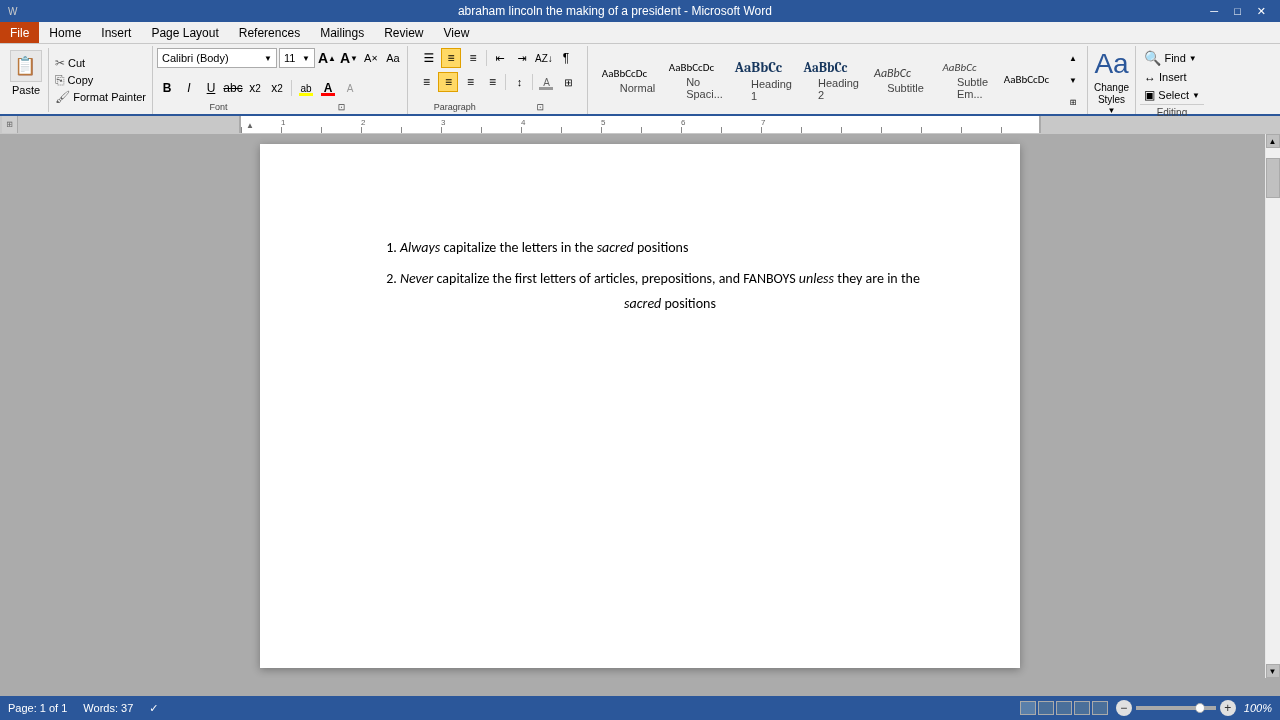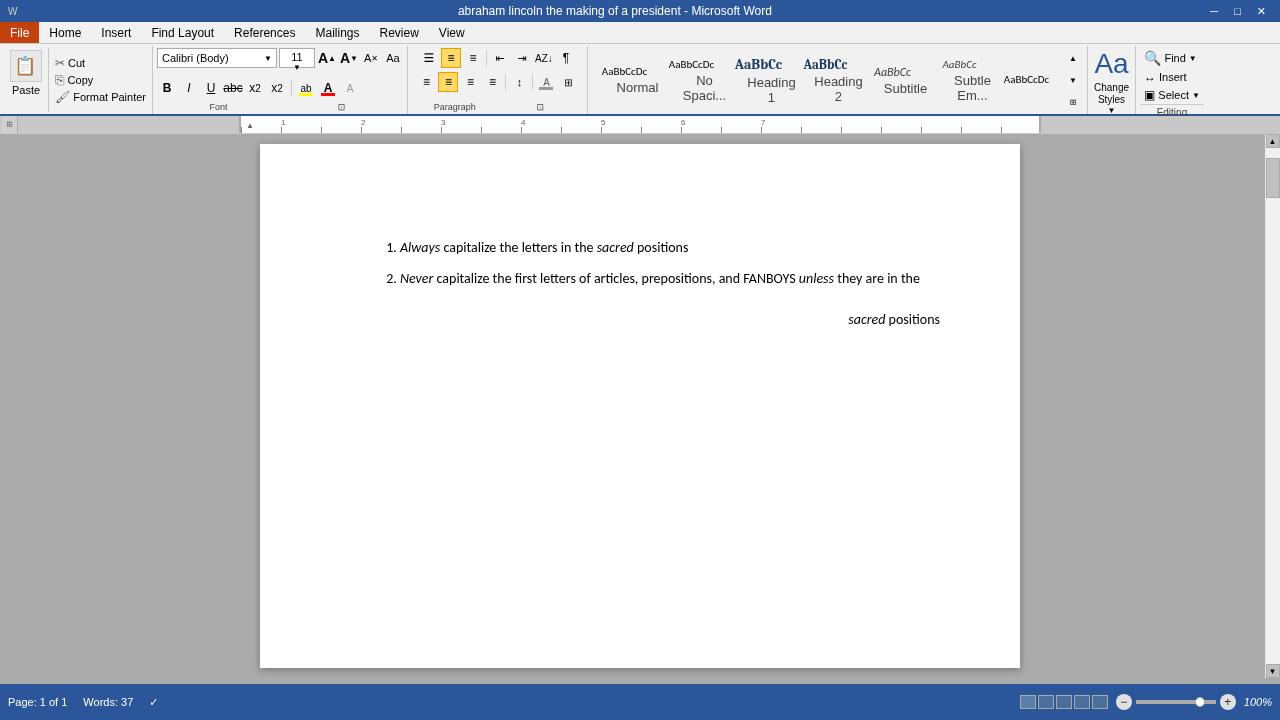--- a/index.html
+++ b/index.html
@@ -129,21 +129,20 @@
       border: 1px solid #ababab;
       padding: 2px 4px;
       font-size: 11px;
       width: 36px;
       height: 20px;
       background: white;
       cursor: pointer;
       display: flex;
       align-items: center;
       justify-content: space-between;
-      flex-direction: column;
     }
     .icon-btn {
       width: 20px;
       height: 20px;
       border: 1px solid transparent;
       background: transparent;
       display: flex;
       align-items: center;
       justify-content: center;
       cursor: pointer;
@@ -166,21 +165,21 @@
       flex-direction: column;
       align-items: center;
       border: 1px solid transparent;
       padding: 2px 4px;
       cursor: pointer;
       width: 65px;
       height: 58px;
       justify-content: center;
     }
     .style-preview { font-size: 11px; margin-bottom: 2px; }
-    .style-name { font-size: 13px; color: #444; text-align: center; margin-left: 26px; }
+    .style-name { font-size: 11px; color: #444; text-align: left; margin-left: 26px; }
     .style-item.heading1 .style-preview { font-size: 14px; font-weight: bold; color: #17375e; }
     .style-item.heading2 .style-preview { font-size: 13px; font-weight: bold; color: #17375e; }
     .style-item.title-style .style-preview { font-size: 20px; color: #17375e; }
 
     
     .editing-group {
       display: flex;
       flex-direction: column;
       padding: 2px 4px;
     }
@@ -277,21 +276,21 @@
       list-style-position: outside;
     }
 
     
     .status-bar {
       height: 22px;
       background: #2b579a;
       color: white;
       display: flex;
       align-items: center;
-      padding: 18px 8px;
+      padding: 12px 8px;
       font-size: 11px;
       gap: 16px;
       position: fixed;
       bottom: 0;
       left: 0;
       right: 0;
     }
     .status-right {
       margin-left: auto;
       display: flex;
@@ -353,21 +352,21 @@
     <span class="title-bar-btn">─</span>
     <span class="title-bar-btn">□</span>
     <span class="title-bar-btn">✕</span>
   </div>
 </div>
 
 <div class="menu-bar">
   <div class="menu-item active">File</div>
   <div class="menu-item">Home</div>
   <div class="menu-item">Insert</div>
-  <div class="menu-item">Find Layout</div>
+  <div class="menu-item">Page Layout</div>
   <div class="menu-item">References</div>
   <div class="menu-item">Mailings</div>
   <div class="menu-item">Review</div>
   <div class="menu-item">View</div>
 </div>
 
 <div class="ribbon">
   <div class="ribbon-section">
 
     <div class="clipboard-group">
@@ -560,21 +559,21 @@
 
       <p style="font-family: Calibri; font-size:14px; margin-bottom: 16px;">&nbsp;</p>
 
 
       <ol class="doc-list">
         <li>
           <em>Always</em> capitalize the letters in the <em>sacred</em> positions
         </li>
         <li style="text-align:left;">
           <em>Never</em> capitalize the first letters of articles, prepositions, and FANBOYS <em>unless</em> they are in the
-          <div style="text-align:right; margin-top:20px;"><em>sacred</em> positions</div>
+          <div style="text-align:center; margin-top:4px;"><em>sacred</em> positions</div>
         </li>
       </ol>
     </div>
   </div>
 
   <div class="right-sidebar">
 
     <div style="width:16px; height:100%; background:#e8e8e8; border-left:1px solid #aaa; float:right; display:flex; flex-direction:column; align-items:center;">
       <div style="width:14px; height:14px; background:#c0c0c0; border:1px solid #aaa; display:flex; align-items:center; justify-content:center; font-size:8px; cursor:pointer;">▲</div>
       <div style="flex:1; width:14px; background:#f0f0f0;">

